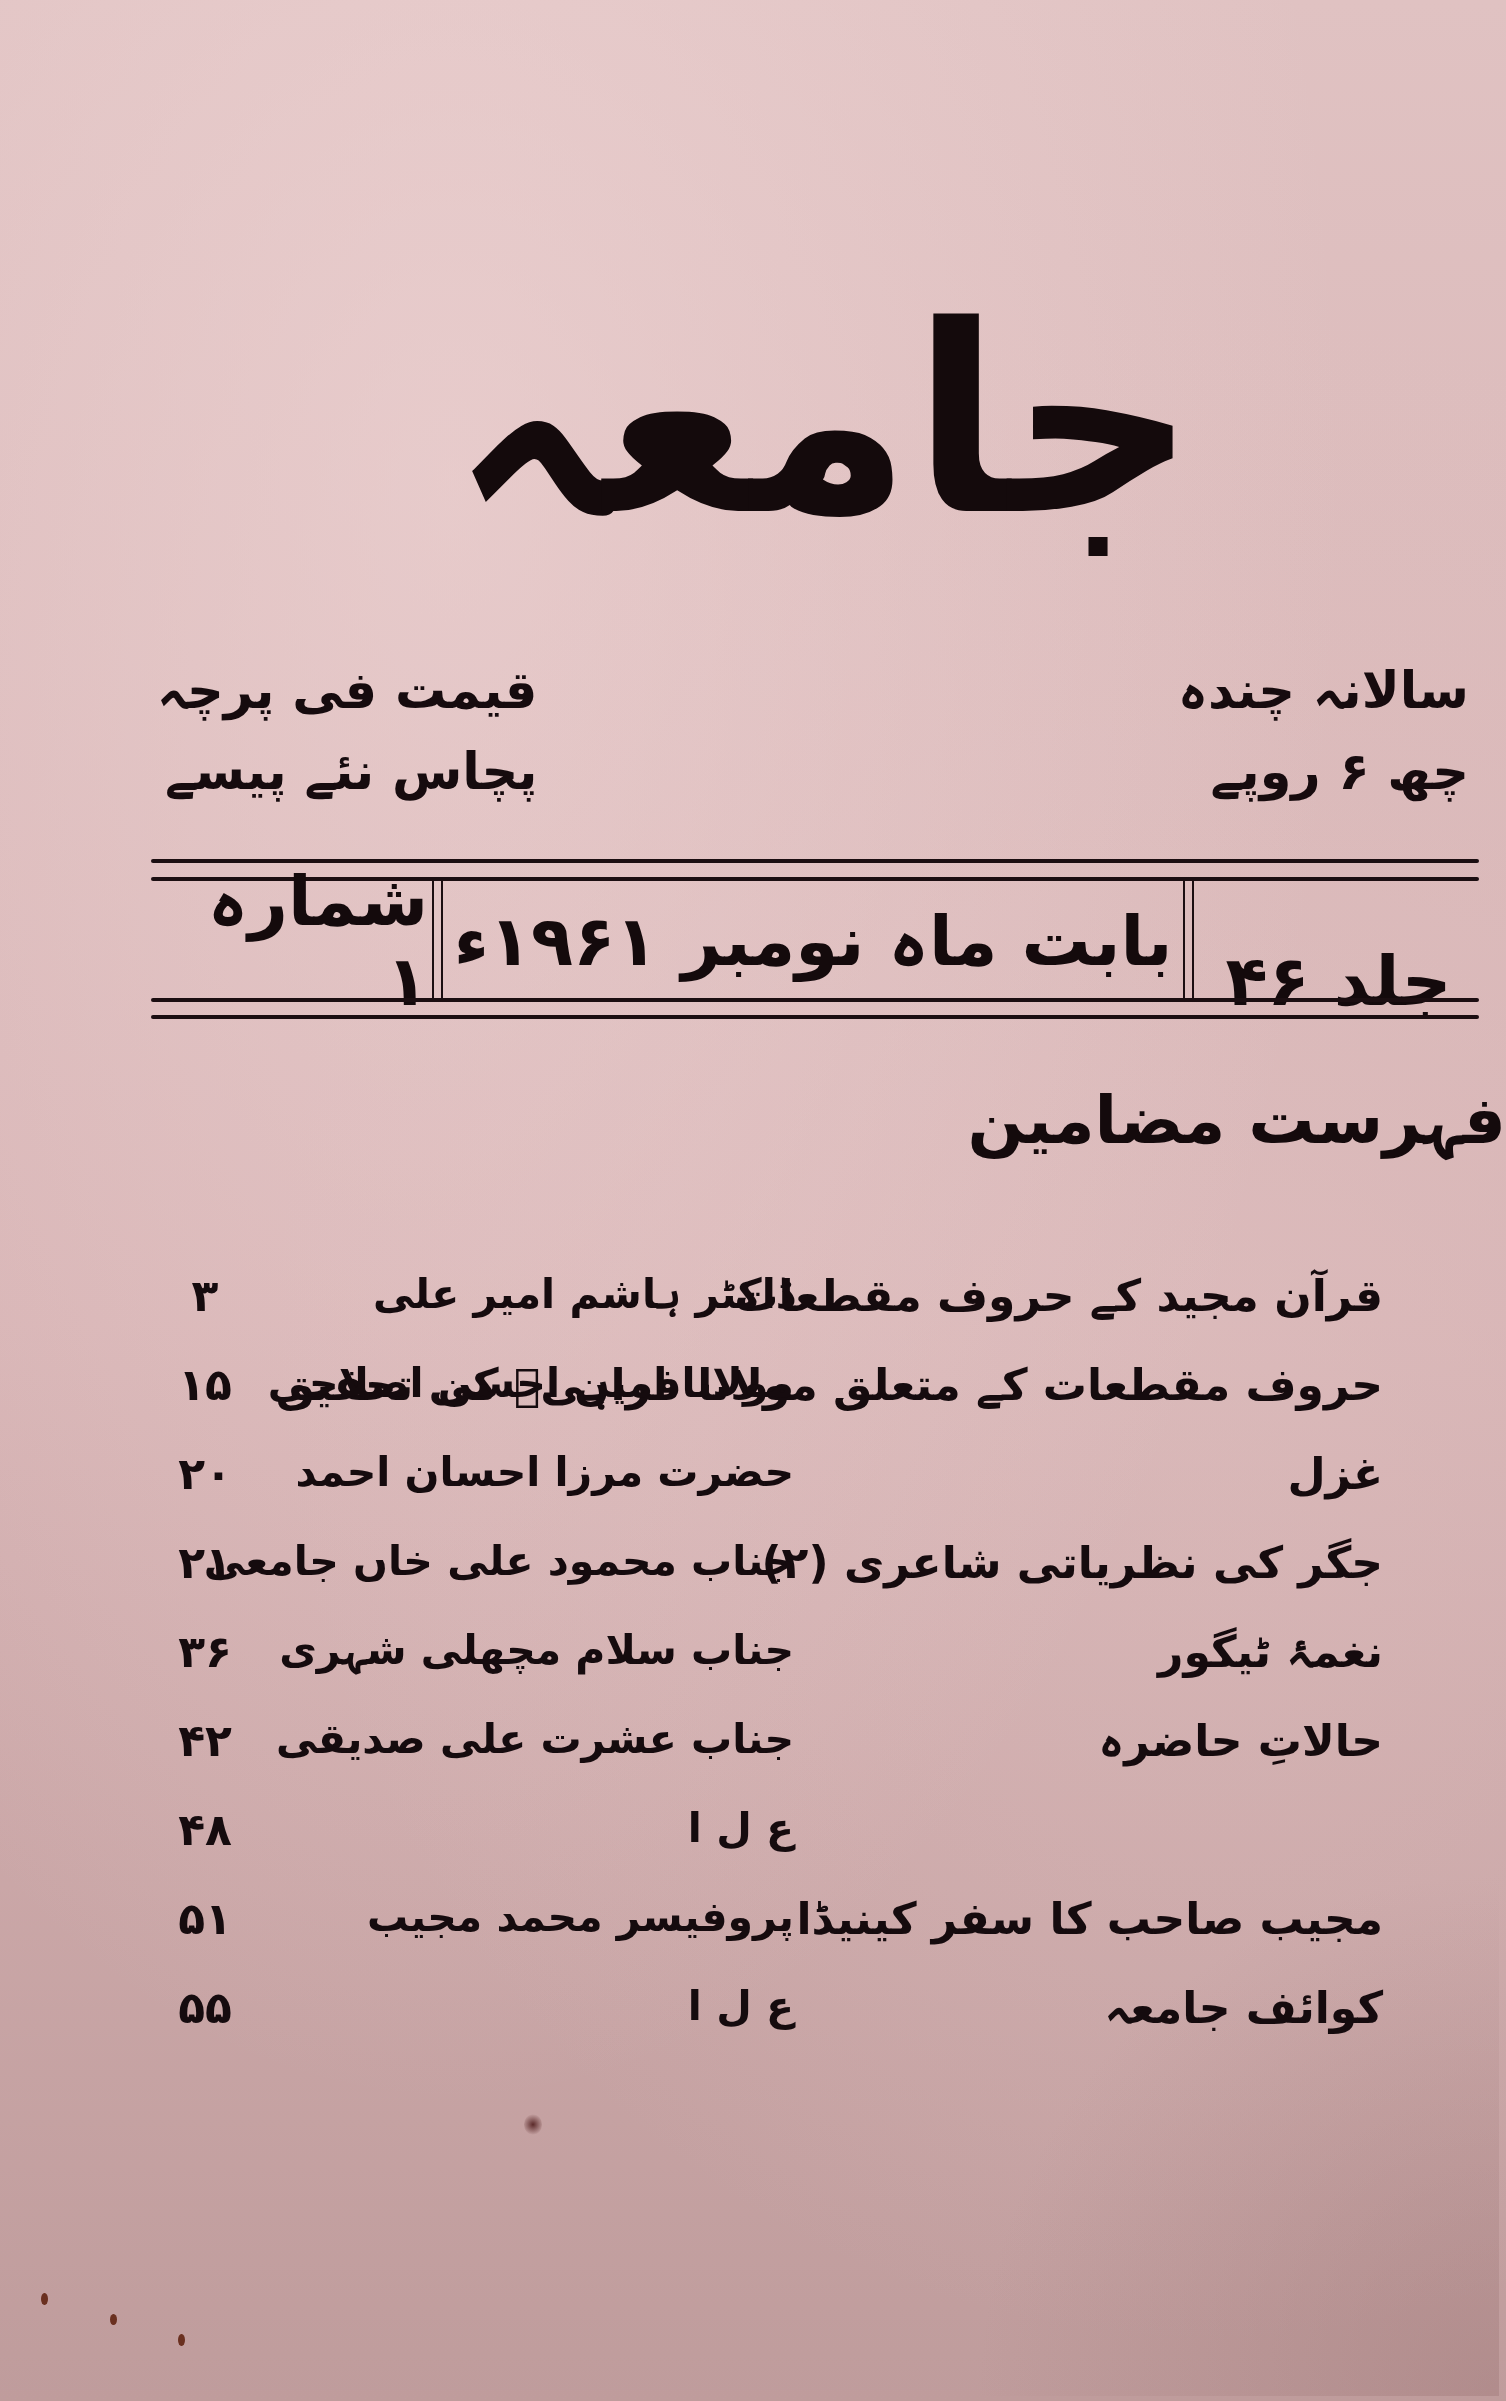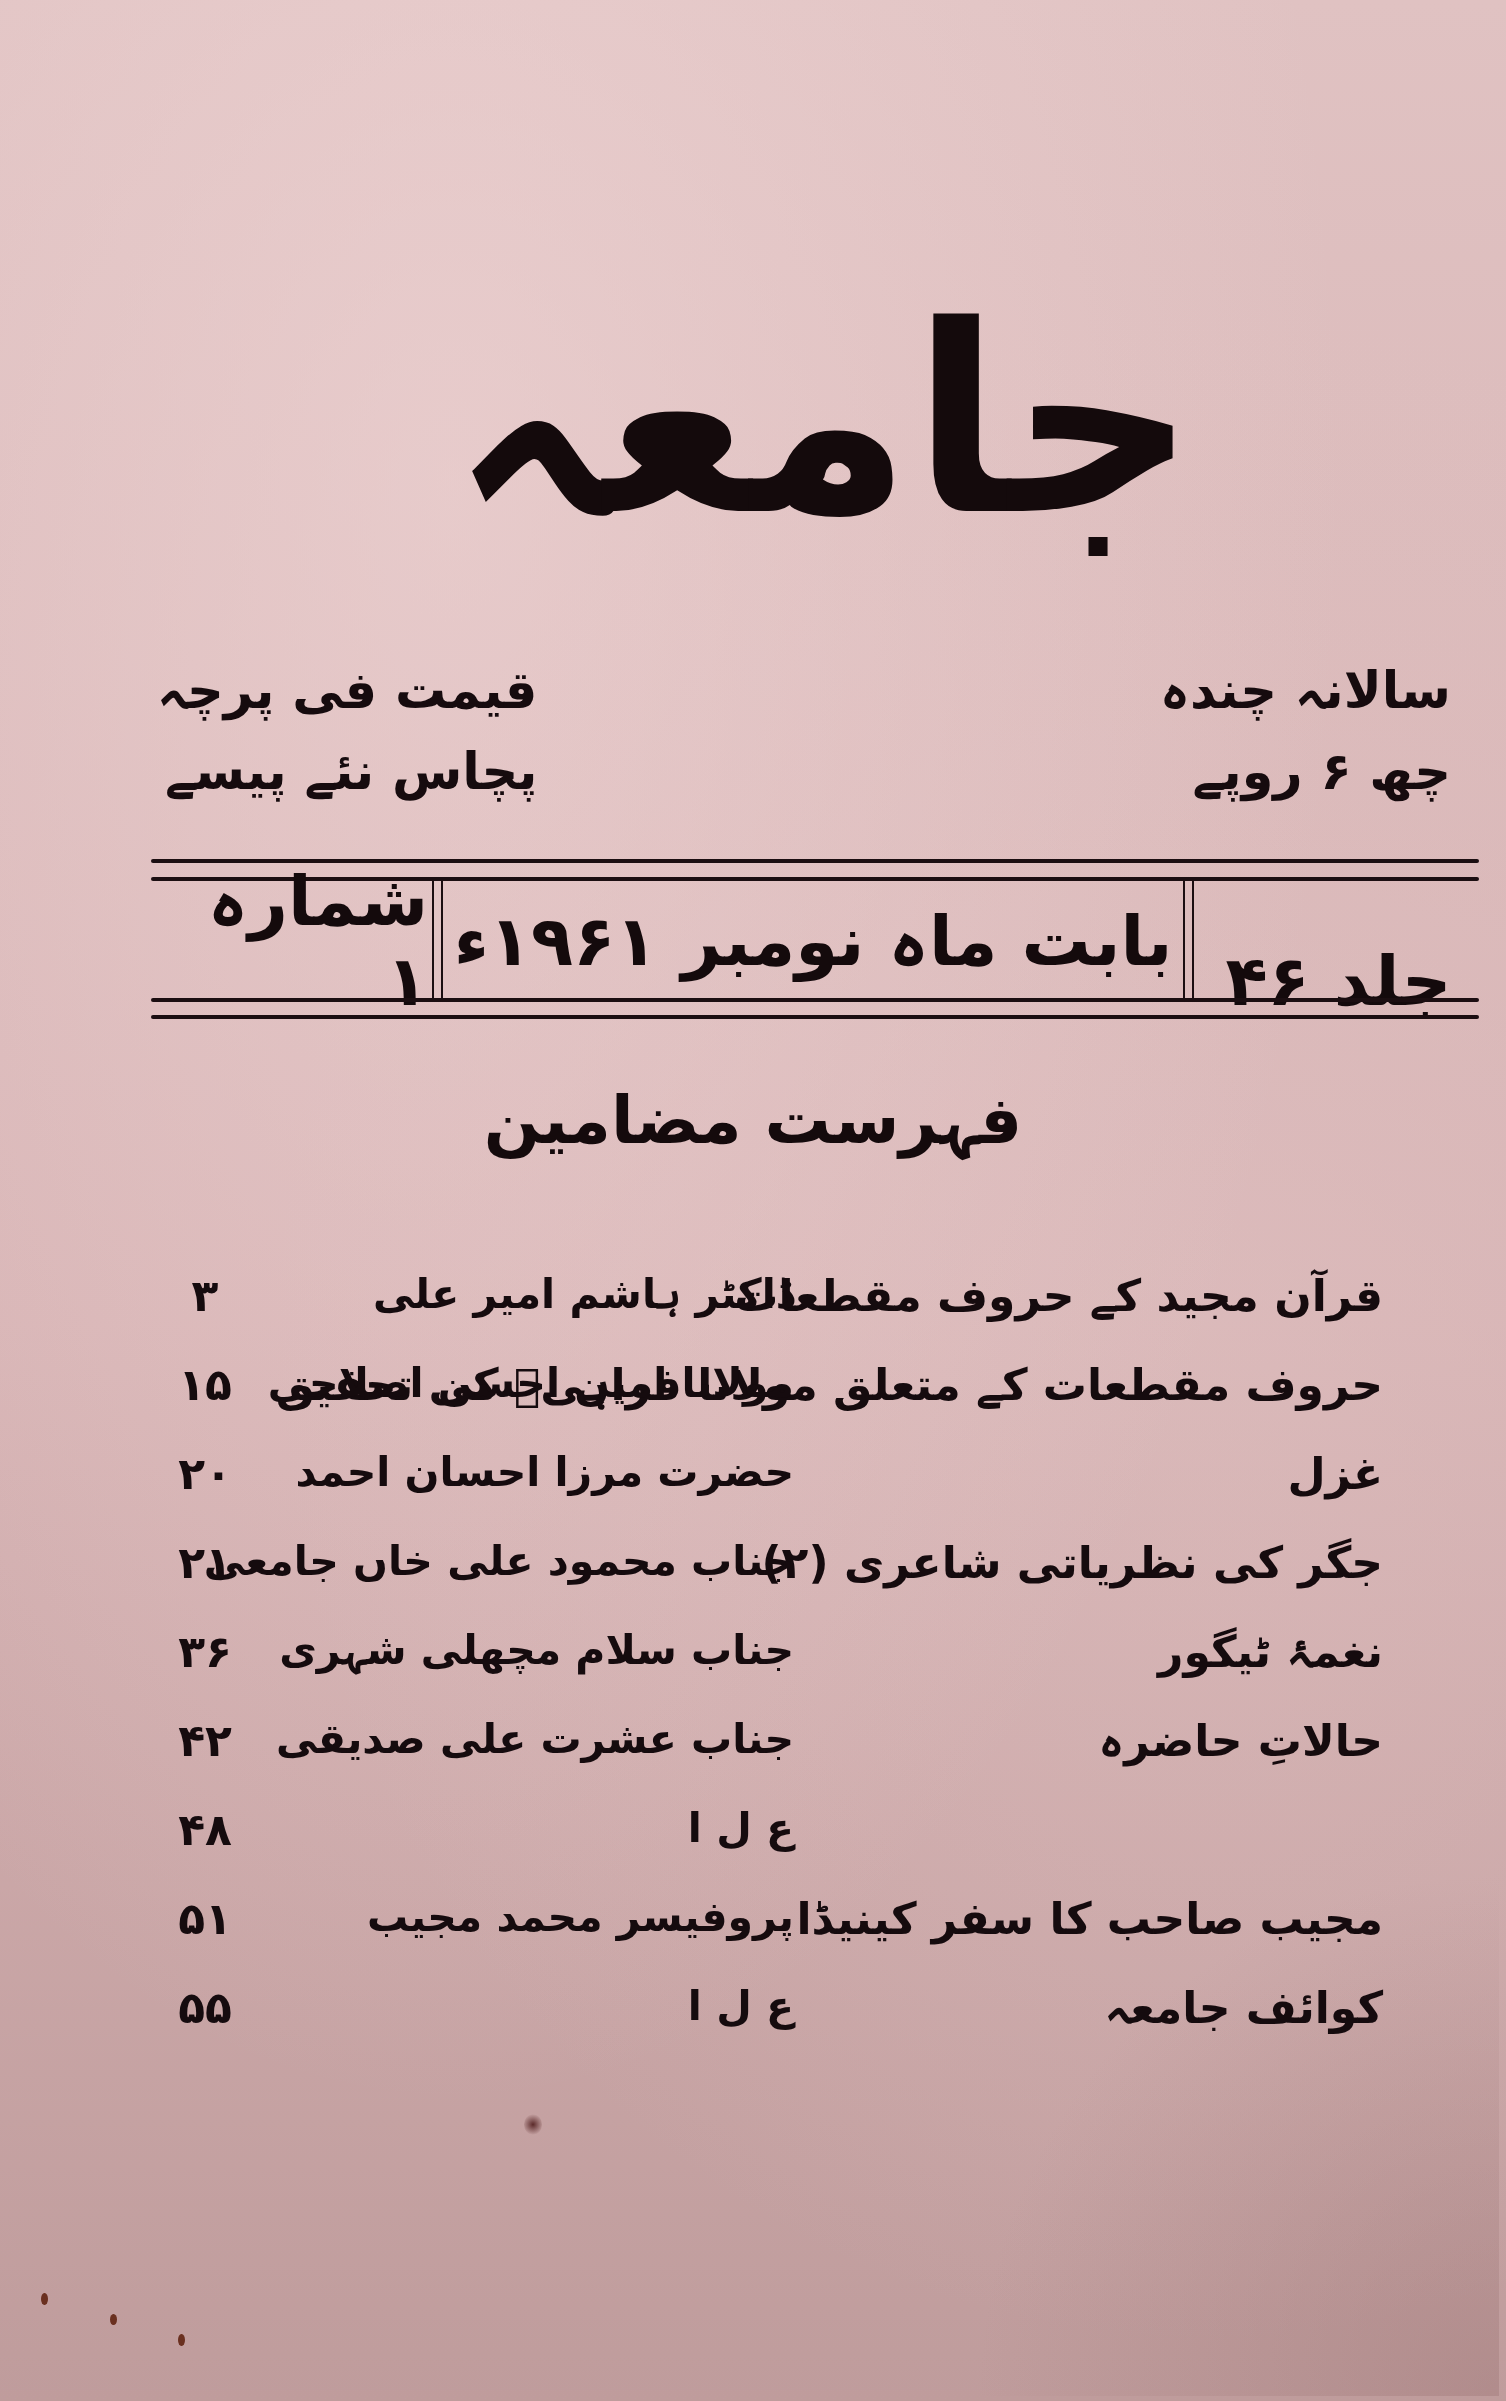--- a/index.html
+++ b/index.html
@@ -23,21 +23,21 @@
   .masthead-title {
     direction: rtl; font-family: "DejaVu Sans", sans-serif; font-weight: bold;
     font-size: 260px; line-height: 1; letter-spacing: 6.8px; color: #140a0c;
   }
 
   .price-block {
     position: absolute; top: 650px; direction: rtl;
     font-family: "DejaVu Sans", sans-serif; font-weight: bold;
     font-size: 51px; line-height: 81px; color: #160b0e;
   }
-  .price-block.right { right: 55px; text-align: right; }
+  .price-block.right { right: 37px; text-align: right; }
   .price-block.left  { left: 157px; text-align: right; }
 
   .issue-band {
     position: absolute; left: 151px; top: 856px; width: 1328px; height: 164px;
   }
   .rule { position: absolute; left: 0; right: 0; height: 4.1px; background: #1b0e11; border-radius: 2.1px; }
   .rule.r1 { top: 2.7px; }
   .rule.r2 { top: 20.5px; }
   .rule.r3 { top: 142px; }
   .rule.r4 { top: 159px; }
@@ -47,21 +47,21 @@
   .vsep.b { left: 1032px; }
   .band-cell {
     position: absolute; top: 25px; height: 119px; display: flex; align-items: center; justify-content: center;
     direction: rtl; font-family: "DejaVu Sans", sans-serif; font-weight: bold; font-size: 69px; color: #140a0c;
   }
   .band-cell.vol   { left: 1047px; width: 281px; margin-top: 40px; }
   .band-cell.month { left: 294px;  width: 736px; }
   .band-cell.num   { left: 0;      width: 277px; }
 
   .toc-heading {
-    position: absolute; left: 0; right: 0; top: 1082px; text-align: center;
+    position: absolute; left: 0; right: 0; top: 1082px; 
     direction: rtl; font-family: "DejaVu Sans", sans-serif; font-weight: bold;
     font-size: 66px; color: #140a0c;
   }
 
   .toc { position: absolute; left: 164px; top: 1266px; width: 1219px; }
   .toc-row {
     position: relative; height: 89px; direction: rtl;
     font-family: "DejaVu Sans", sans-serif; font-weight: bold; color: #150b0e;
   }
   .toc-title  { position: absolute; right: 0;    top: 4.1px; font-size: 44px; white-space: nowrap; }

